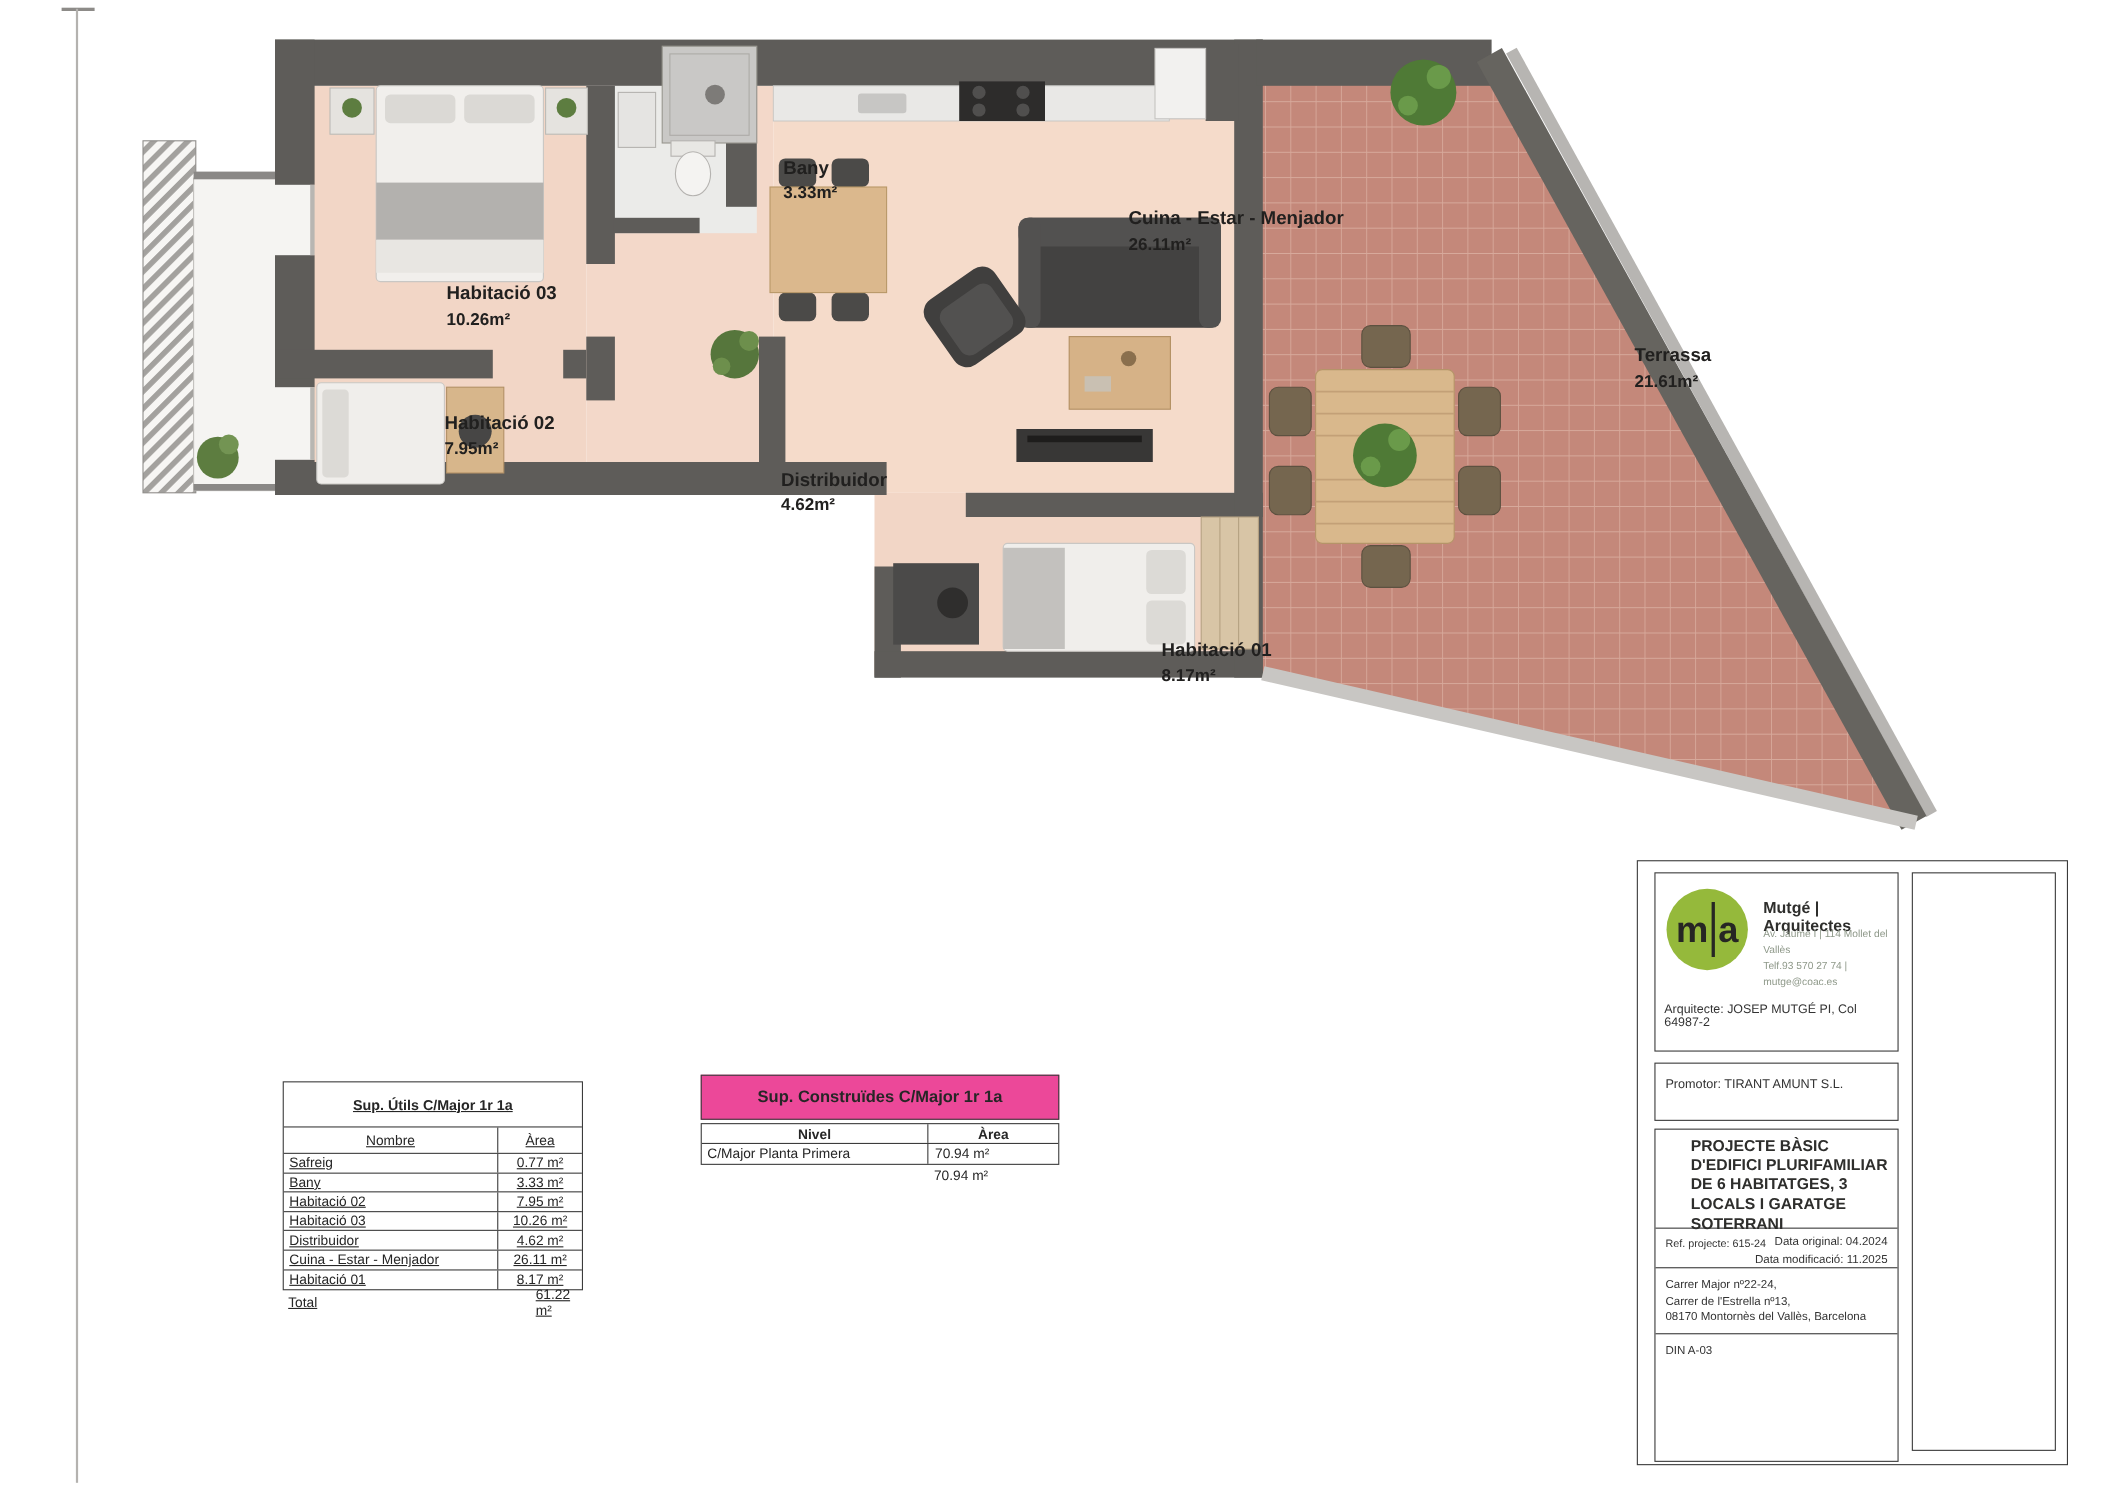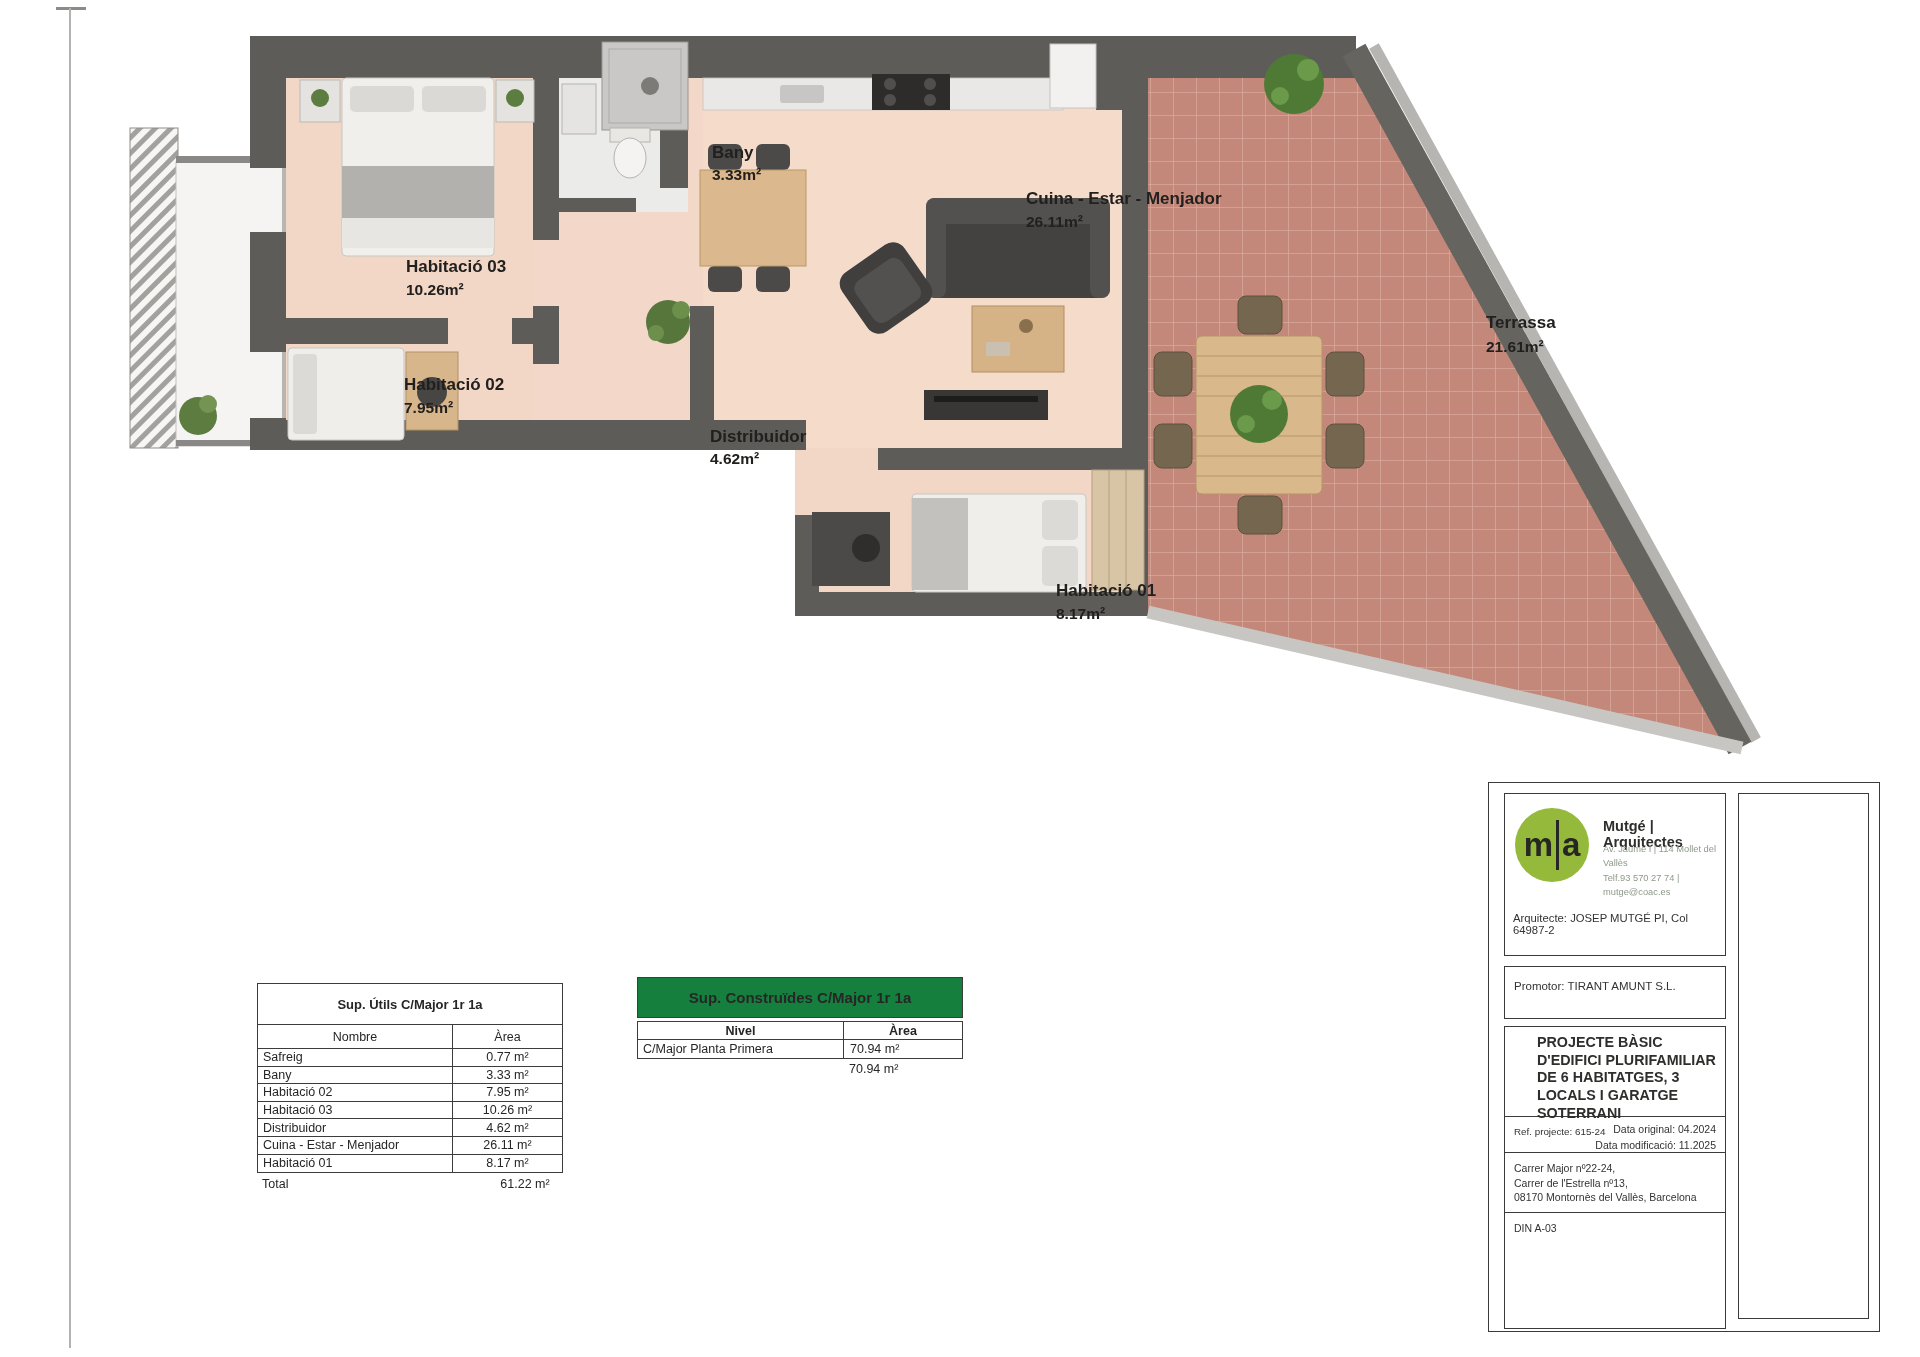--- a/index.html
+++ b/index.html
@@ -13,32 +13,32 @@
 
   
   .tbl{position:absolute;font-size:12.5px;color:#262626;}
   .tbl .box{border:1px solid #3c3c3c;box-sizing:border-box;background:#fff;}
   .row{display:flex;box-sizing:border-box;}
   .c1{box-sizing:border-box;border-right:1px solid #3c3c3c;padding-left:5px;display:flex;align-items:center;}
   .c2{box-sizing:border-box;flex:1;display:flex;align-items:center;justify-content:center;}
   .hdr{justify-content:center;padding-left:0;font-size:12.5px;}
   .bb{border-bottom:1px solid #3c3c3c;}
 
-  .tbl-utils{left:257px;top:983px;width:306px;}
+  .tbl-utils{left:257px;top:983px;width:273px;text-decoration:underline;}
   .tbl-utils .title{height:40px;display:flex;align-items:center;justify-content:center;
         font-weight:bold;font-size:13px;border-bottom:1px solid #3c3c3c;}
   .tbl-utils .row{height:17.6px;}
   .tbl-utils .hrow{height:24px;}
   .tbl-utils .c1{width:195px;}
   .tbl-utils .total{display:flex;height:19px;margin-top:1px;gap:30px;}
   .tbl-utils .t1{width:195px;padding-left:5px;display:flex;align-items:center;}
   .tbl-utils .t2{flex:1;display:flex;align-items:center;justify-content:center;}
 
   .tbl-cons{left:637px;top:977px;width:326px;}
-  .tbl-cons .title{height:41px;background:#15803d;display:flex;align-items:center;justify-content:center;
+  .tbl-cons .title{height:41px;background:#ec4899;display:flex;align-items:center;justify-content:center;
         font-weight:bold;font-size:15px;}
   .tbl-cons .gap{height:3px;}
   .tbl-cons .row{height:18px;}
   .tbl-cons .c1{width:206px;}
   .tbl-cons .hd{font-weight:bold;justify-content:center;padding-left:0;}
   .tbl-cons .val{justify-content:flex-start;padding-left:6px;}
   .tbl-cons .total{margin-left:212px;height:20px;display:flex;align-items:center;font-size:12.5px;}
 
   
   .titleblock{position:absolute;left:1488px;top:782px;width:392px;height:550px;

